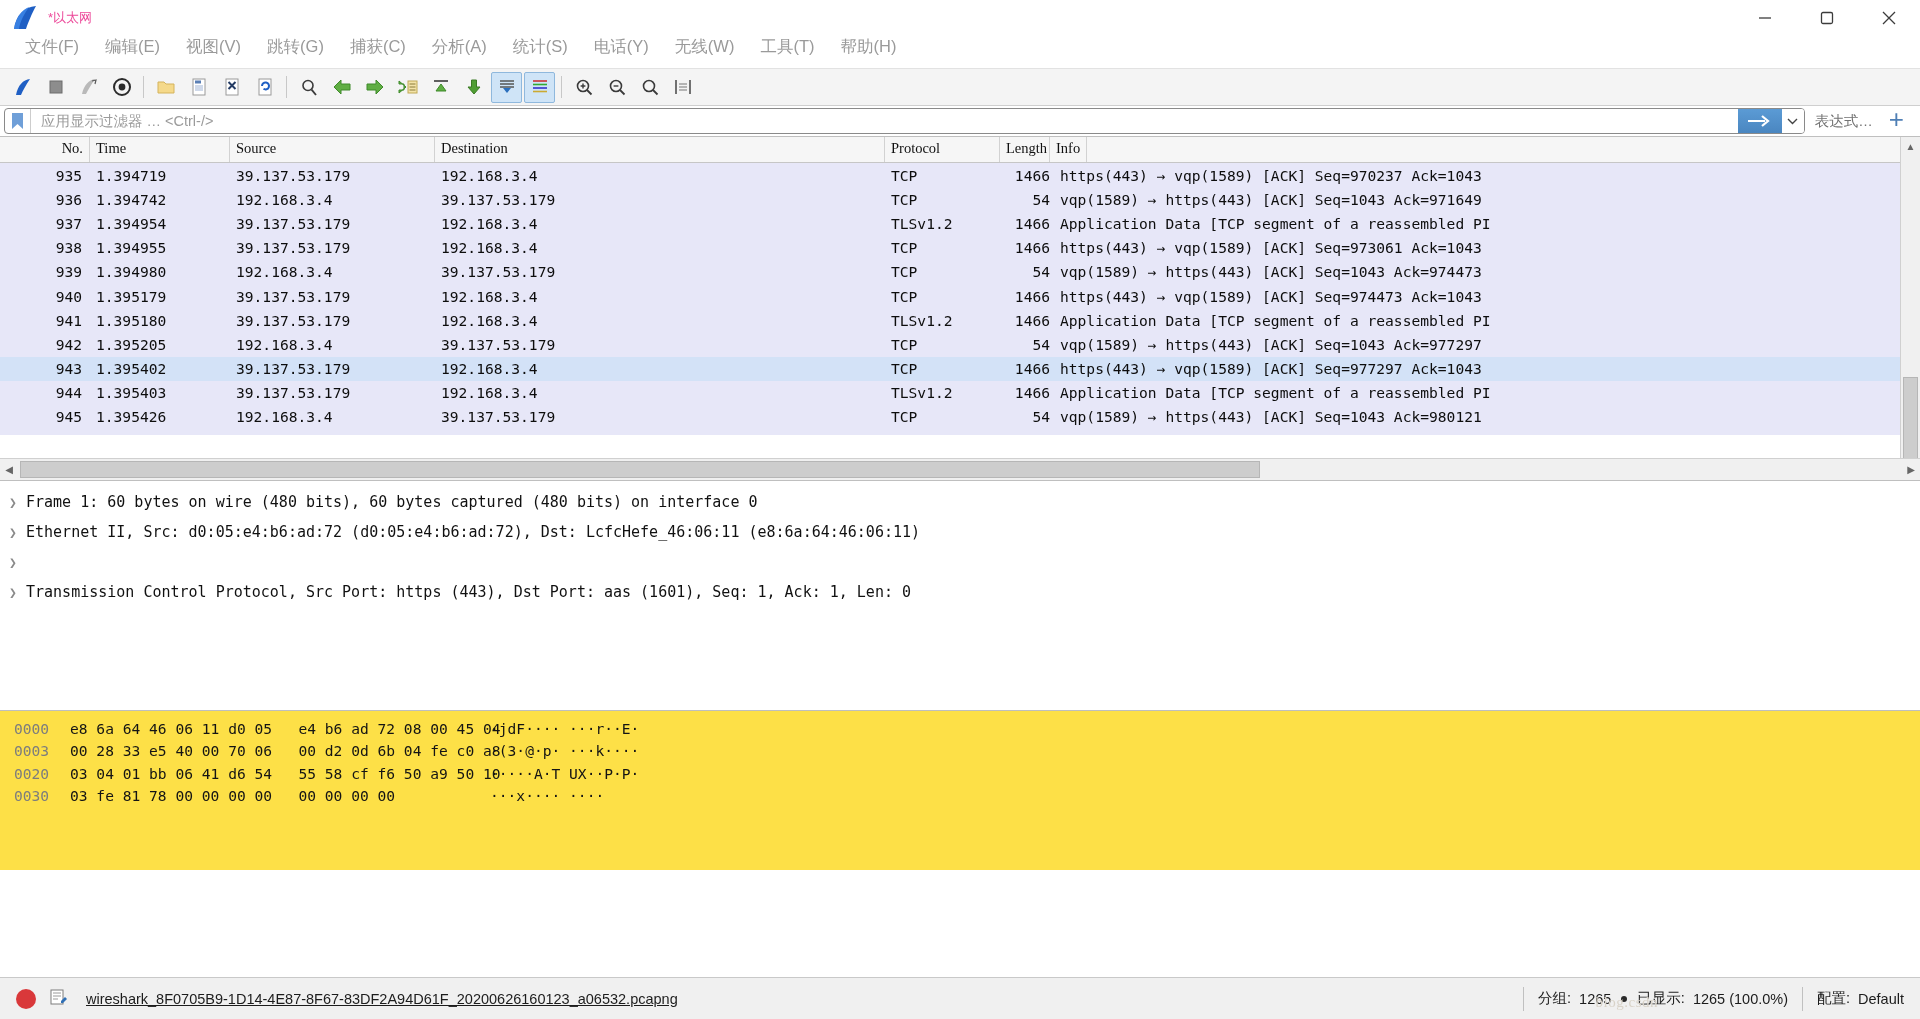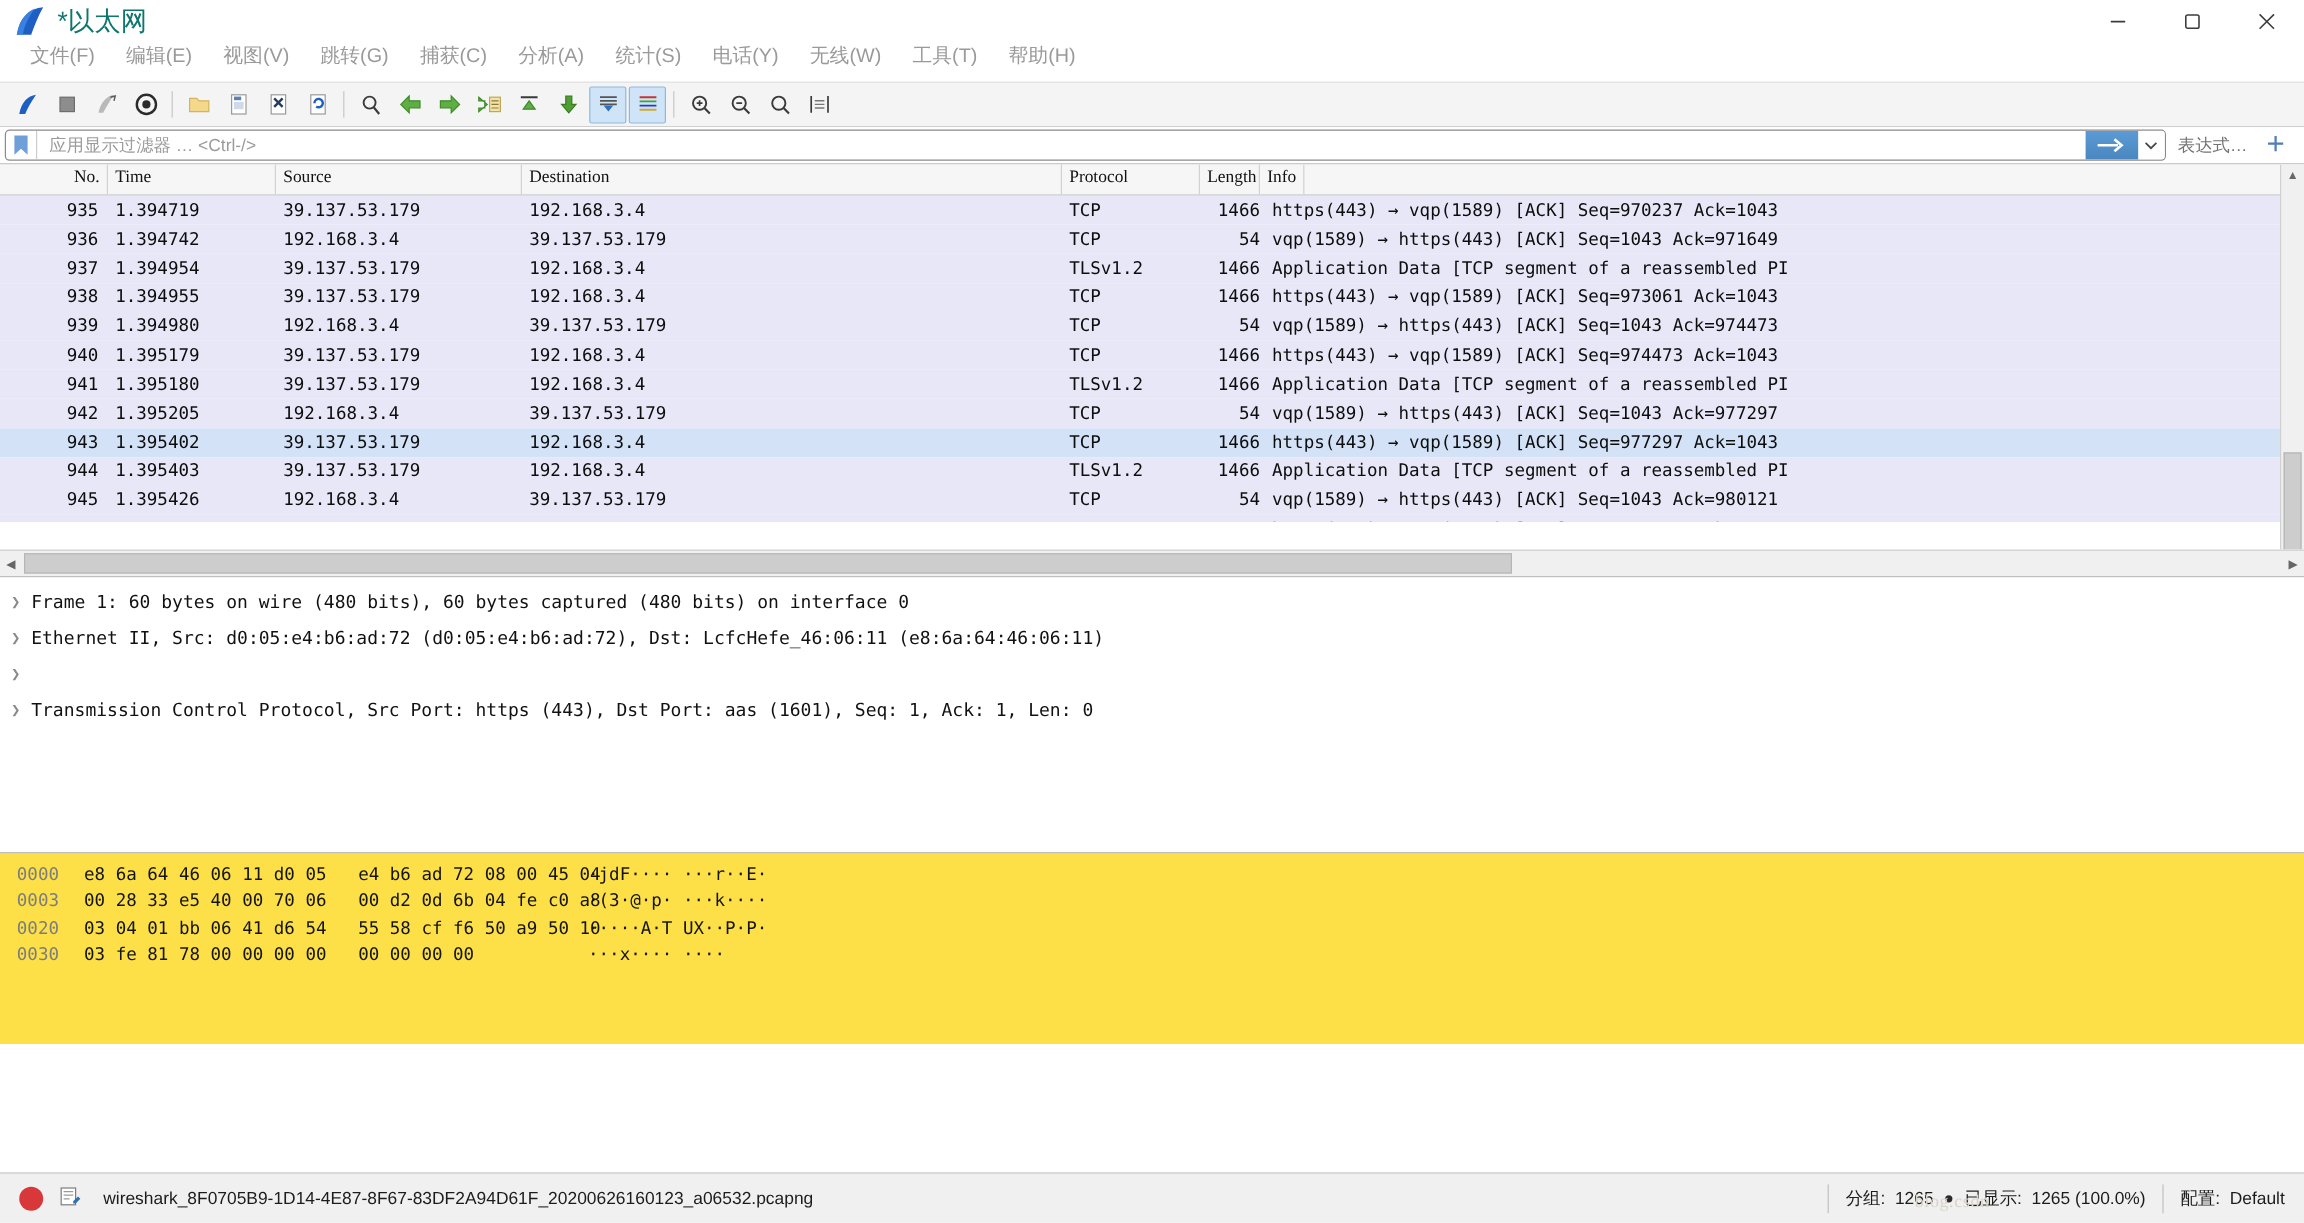--- a/index.html
+++ b/index.html
@@ -14,21 +14,21 @@
   
   .titlebar {
     height: 36px;
     display: flex; align-items: center;
     background: #ffffff;
     position: relative;
   }
   .app-logo { margin-left: 12px; width: 28px; height: 26px; display:block; }
   .title-text {
     margin-left: 8px;
-    font-size: 22px; color: #0f766e;
+    font-size: 13px; color: #ec4899;
     font-family: "Liberation Sans", sans-serif;
     text-align: right;
   }
   .win-controls { position: absolute; right: 0; top: 0; display: flex; height: 36px; }
   .win-btn {
     width: 62px; height: 36px;
     display: flex; align-items: center; justify-content: center;
     color: #3c3c3c;
   }
   .win-btn svg { display:block; }
@@ -220,21 +220,21 @@
     position: absolute; bottom: 0; left: 0; right: 0;
     height: 42px;
     background: #f0f0f0;
     border-top: 1px solid #c9c9c9;
     display: flex; align-items: center;
     font-size: 14.5px; color: #1c1c1c;
     font-family: "Liberation Sans", sans-serif;
   }
   .sb-rec { width: 20px; height: 20px; border-radius: 50%; background: #d9383a; margin-left: 16px; }
   .sb-note { margin-left: 12px; }
-  .sb-file { margin-left: 18px; font-size: 14.5px; color: #1c1c1c; }
+  .sb-file { margin-left: 18px; font-size: 14.5px; color: #1c1c1c; text-decoration: underline; }
   .sb-div { width: 1px; height: 24px; background: #c0c0c0; margin: 0 14px; }
   .sb-right { margin-left: auto; display: flex; align-items: center; padding-right: 16px; text-align: center; }
   .sb-dot { width: 6px; height: 6px; border-radius: 50%; background: #2a2a2a; margin: 0 10px; }
   .watermark {
     position: absolute; right: 262px; bottom: 8px;
     font-size: 15px; color: #d9d3c8; letter-spacing: .5px;
     font-family: Liberation Serif, serif;
     pointer-events: none;
     text-align: right;
   }

